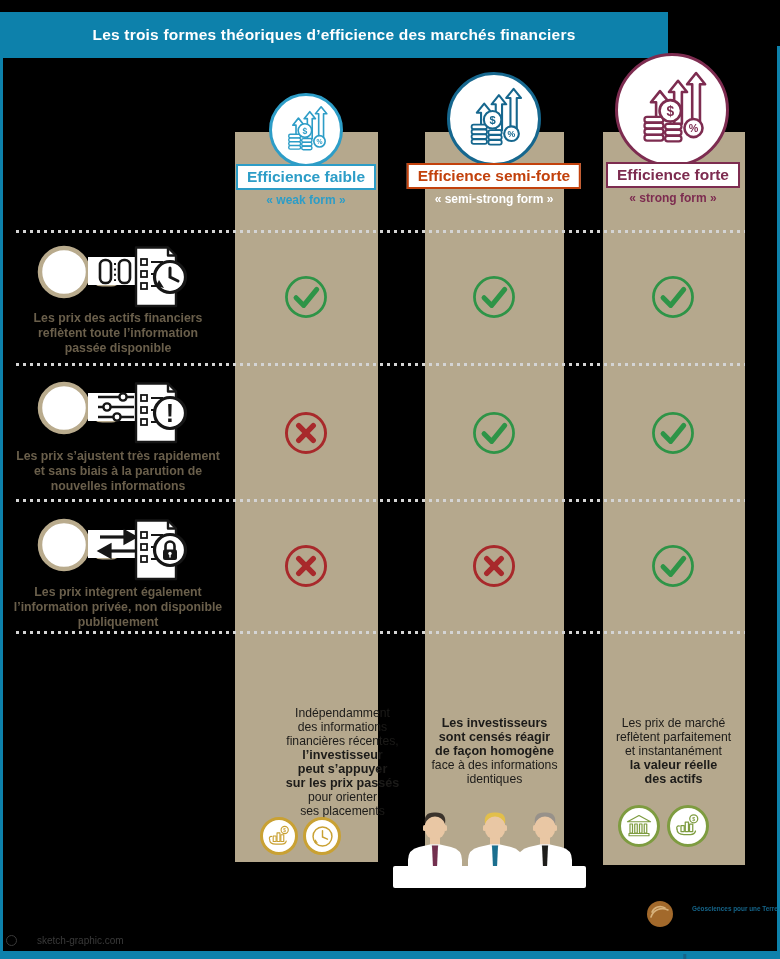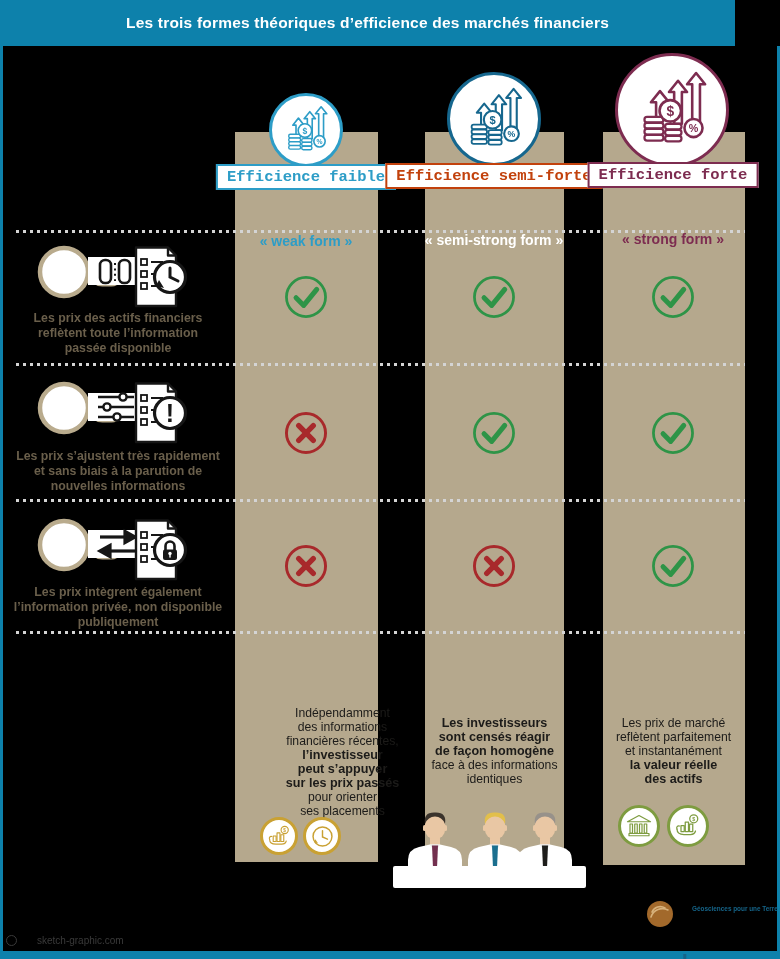--- a/index.html
+++ b/index.html
@@ -1,29 +1,29 @@
 <!DOCTYPE html>
 <html><head>
 <meta charset="utf-8">
 <style>
   html,body{margin:0;padding:0;background:#000;}
   .page{position:relative;width:780px;height:959px;background:#000;overflow:hidden;
         font-family:"Liberation Sans",sans-serif;}
   .abs{position:absolute;}
-  .titlebar{left:0;top:0;width:735px;height:46px;display:flex;align-items:center;justify-content:center;}
+  .titlebar{left:0;top:12px;width:668px;height:46px;display:flex;align-items:center;justify-content:center;}
   .titlebar h1{margin:0;font-size:15.5px;color:#fff;letter-spacing:.2px;font-weight:bold;}
   .frame-l{left:0;top:46px;width:3px;height:913px;}
   .frame-r{left:777px;top:46px;width:3px;height:913px;}
   .frame-b{left:0;top:951px;width:780px;height:8px;}
   .col{top:132px;}
   .hdr-circle{border-radius:50%;background:#fff;border:3.2px solid currentColor;
               display:flex;align-items:center;justify-content:center;box-sizing:border-box;}
   .hdr-box{background:#fff;border:2.5px solid currentColor;font-weight:bold;white-space:nowrap;
-           padding:2px 9px;transform:translateX(-50%);font-size:15.5px;font-family:Liberation Mono, monospace;}
-  .hdr-sub{transform:translateX(-50%);font-weight:bold;font-size:14px;white-space:nowrap;margin-top:40px;}
+           padding:2px 9px;transform:translateX(-50%);font-size:15.5px;}
+  .hdr-sub{transform:translateX(-50%);font-weight:bold;font-size:12px;white-space:nowrap;}
   .dot{left:16px;width:729px;height:3px;
        background:repeating-linear-gradient(90deg,#d4d4d4 0 3px,transparent 3px 7px);}
   .row-label{width:210px;text-align:center;font-weight:bold;font-size:12.3px;line-height:15px;}
   .mark{width:46px;height:46px;}
   .mark svg{width:46px;height:46px;display:block;}
   .note{text-align:center;font-size:12.2px;line-height:14px;}
   .note .b{font-weight:bold;font-size:12.6px;}
   .mini{border-radius:50%;background:#fff;border:3px solid currentColor;
         display:flex;align-items:center;justify-content:center;box-sizing:border-box;}
   .desk{background:#fff;border-radius:2px;}

